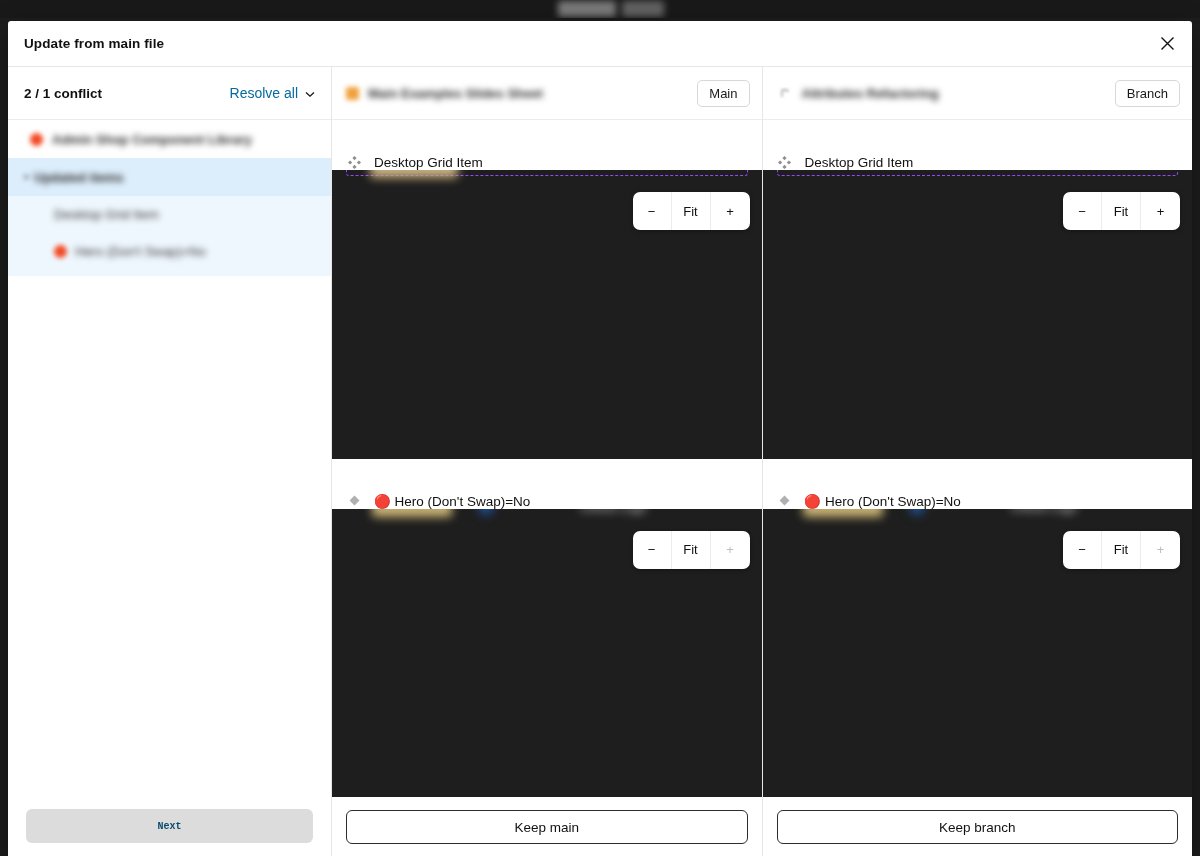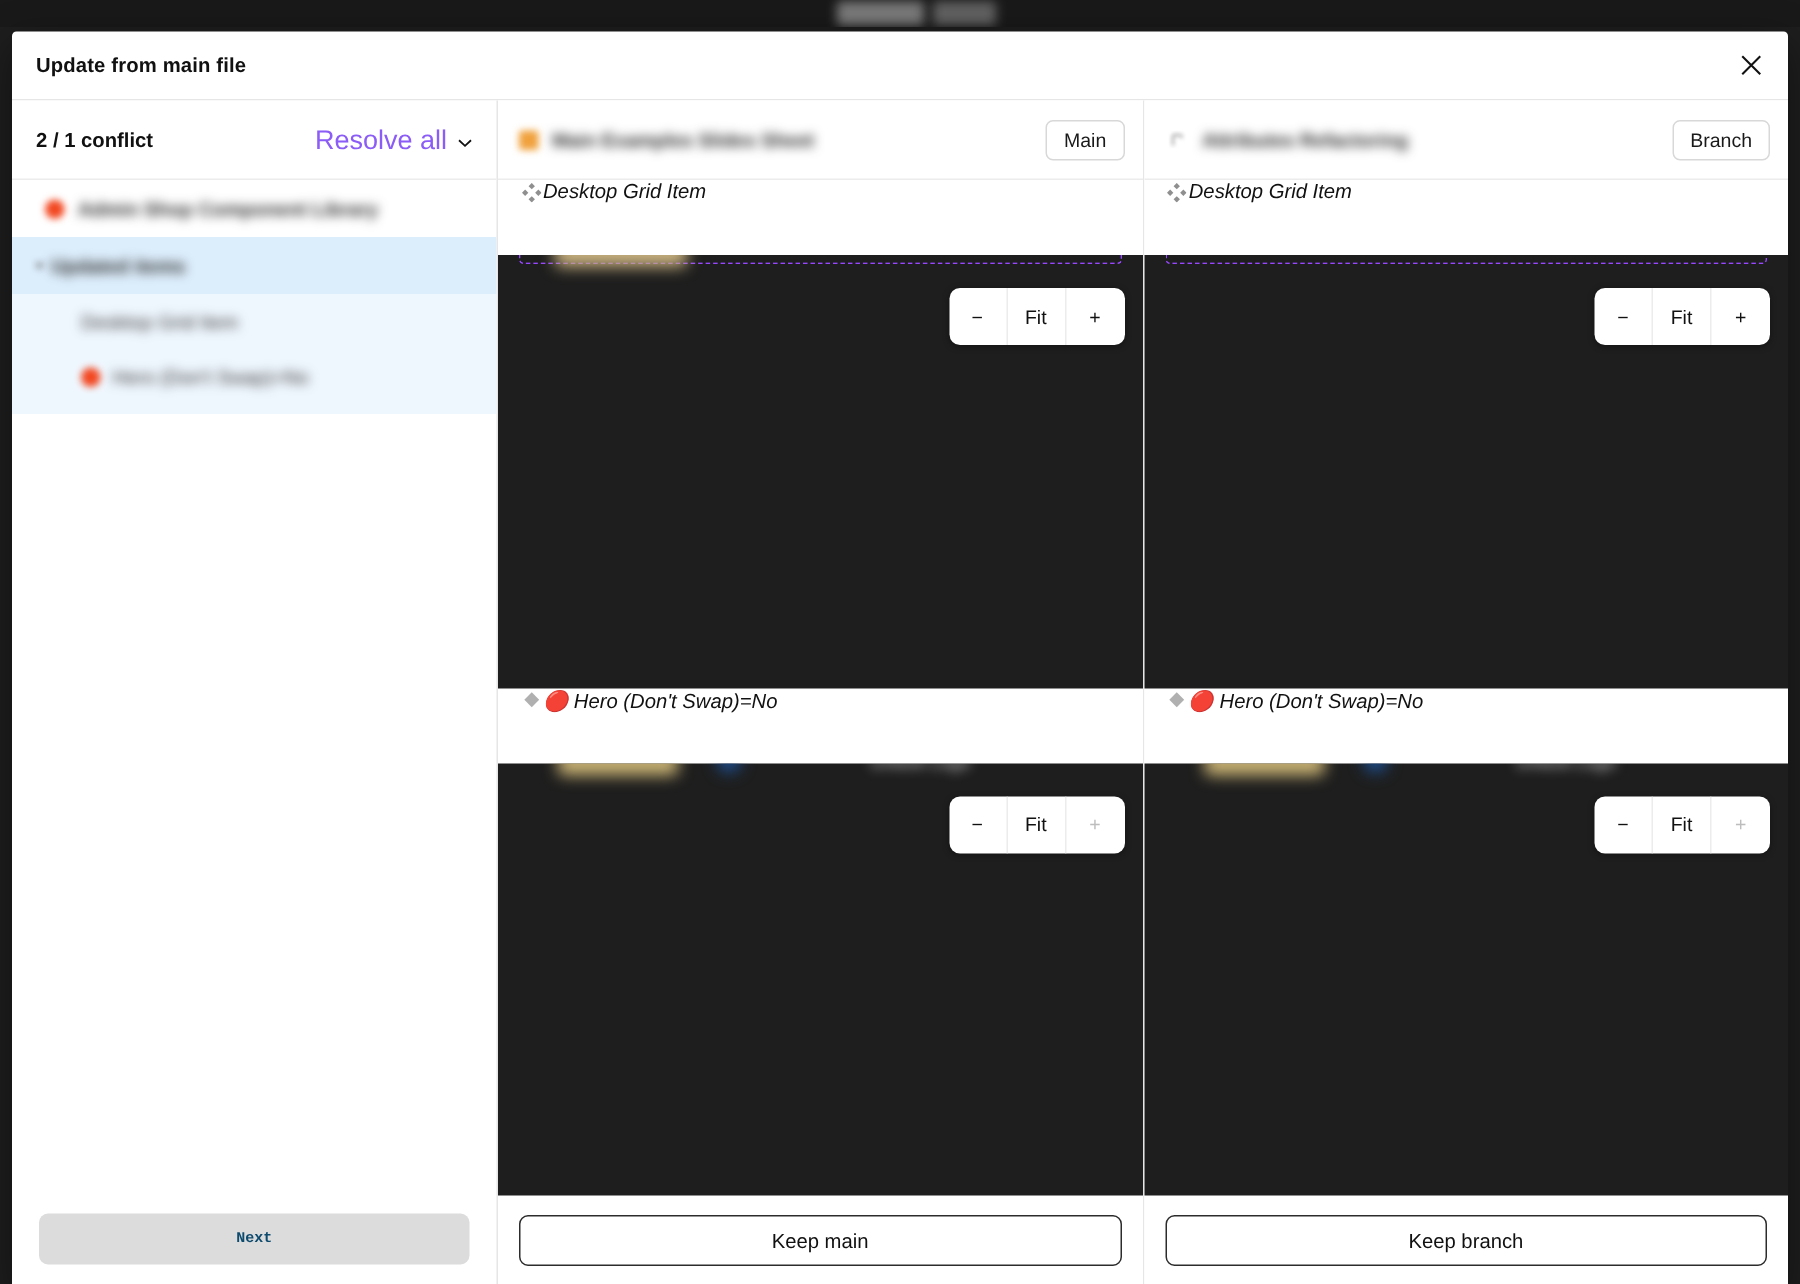--- a/index.html
+++ b/index.html
@@ -105,22 +105,22 @@
   #conflict-count {
     font-size: 13.5px;
     color: #111;
     font-weight: bold;
   }
   #resolve-all {
     margin-left: auto;
     display: flex;
     align-items: flex-end;
     gap: 7px;
-    font-size: 18px;
-    color: #8b5cf6;
+    font-size: 14px;
+    color: #0369a1;
     cursor: pointer;
   }
 
   #sidebar-list {
     flex: 1;
     overflow: hidden;
     padding-top: 0;
   }
 
   .sb-file-row {
@@ -232,25 +232,25 @@
     color: #1a1a1a;
     background: #fff;
     cursor: pointer;
     white-space: nowrap;
   }
 
   .layer-row {
     height: 50px;
     min-height: 50px;
     display: flex;
-    align-items: flex-start;
+    align-items: flex-end;
+    gap: 12px;
     padding: 0 14px;
     background: #fff;
     cursor: pointer;
-    font-style: italic;
   }
   .layer-row .label {
     font-size: 13.5px;
     color: #111;
   }
   .ico {
     width: 16px; height: 16px;
     flex: 0 0 auto;
     display: flex; align-items: center; justify-content: center;
   }

